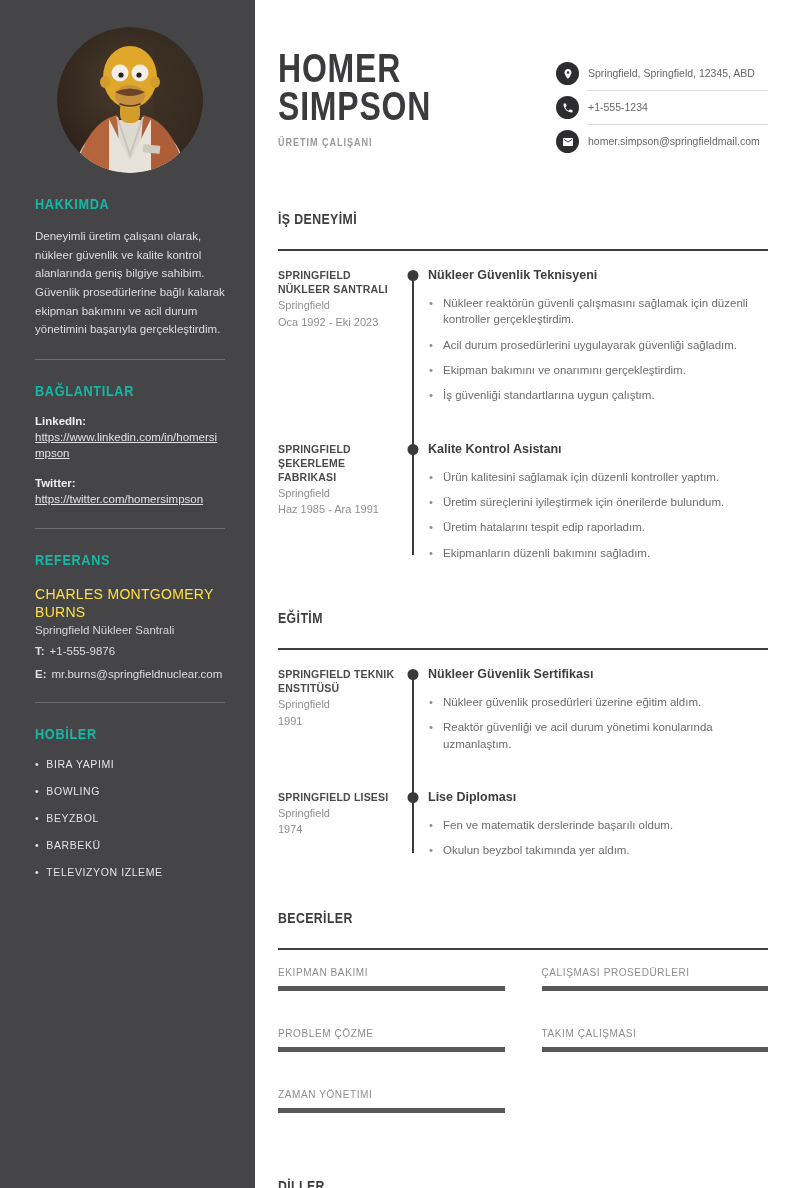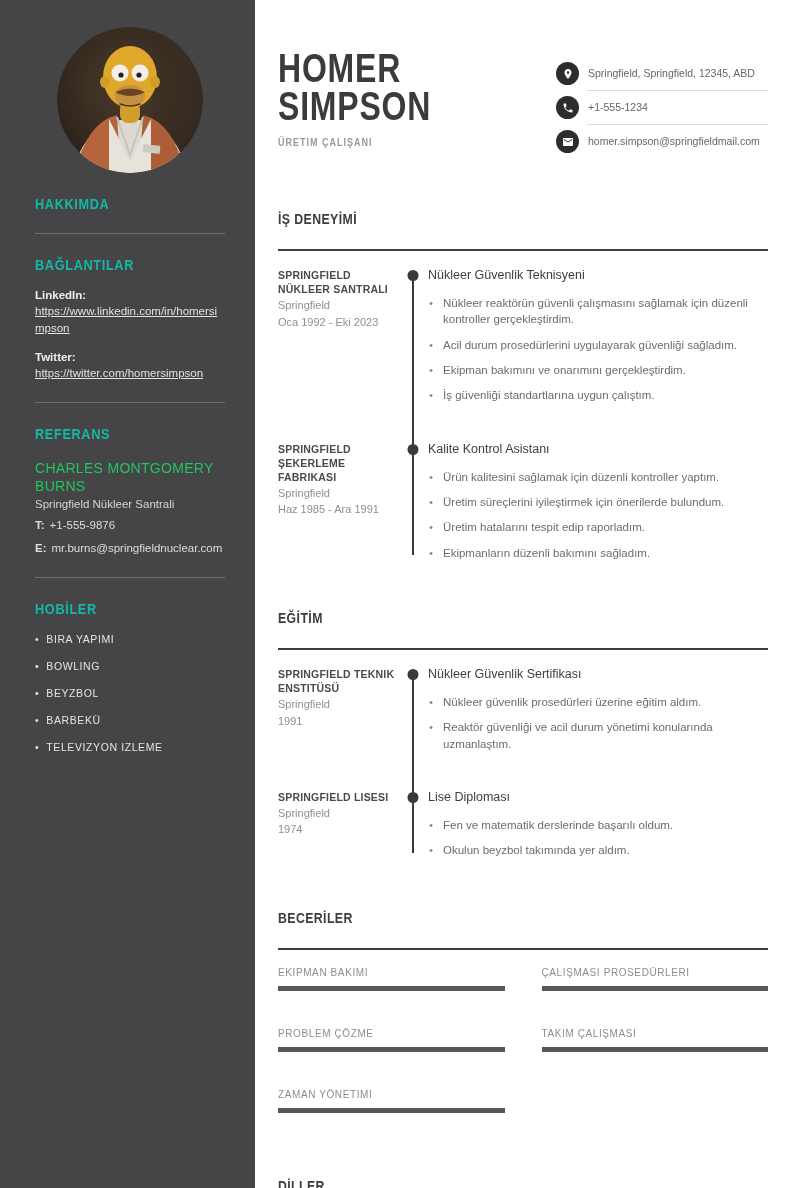--- a/index.html
+++ b/index.html
@@ -11,21 +11,21 @@
   .photo-wrap{width:146px;height:146px;margin:0 auto;border-radius:50%;overflow:hidden;}
   .photo-wrap svg{display:block;}
   .sb-h{margin:0;font-size:15.5px;font-weight:bold;color:#14b8a6;letter-spacing:.8px;}
   .cond{display:inline-block;transform:scaleX(.82);transform-origin:0 50%;white-space:nowrap;}
   .sb-section{margin-top:22px;}
   .sb-text{margin:14px 0 0 0;font-size:11.5px;line-height:1.62;color:#dedede;}
   .sb-div{border:none;border-top:1px solid #6e6e70;margin:20px 0 0 0;}
   .link-item{margin-top:15px;font-size:11.5px;}
   .link-label{font-weight:bold;color:#efefef;margin-bottom:2px;}
   .link-url{color:#e2e2e2;text-decoration:underline;word-break:break-all;line-height:1.45;}
-  .ref-name{margin-top:16px;font-size:14px;color:#22c55e;line-height:1.3;letter-spacing:.3px;}
+  .ref-name{margin-top:16px;font-size:14px;color:#fde047;line-height:1.3;letter-spacing:.3px;}
   .ref-org{margin-top:3px;font-size:11.5px;color:#d6d6d6;}
   .ref-row{display:flex;margin-top:7px;font-size:11.5px;line-height:1.4;}
   .ref-lab{font-weight:bold;margin-right:5px;flex:0 0 auto;}
   .ref-val{word-break:break-all;text-align:center;}
   .hobby-list{list-style:none;margin:8px 0 0 0;padding:0;}
   .hobby-list li{font-size:10.5px;letter-spacing:.6px;margin-top:15px;color:#e4e4e4;}
   .hobby-list li::before{content:"•";margin-right:7px;color:#e4e4e4;}
   
   .main{flex:1;box-sizing:border-box;padding:42px 26px 0 23px;}
   .top{display:flex;justify-content:space-between;align-items:center;}
@@ -43,21 +43,21 @@
          border-bottom:2px solid #3e3e40;padding-bottom:22px;}
   .entries{position:relative;}
   .entries::before{content:"";position:absolute;left:134px;top:7px;bottom:6px;width:2px;background:#3a3a3c;}
   .entry{display:grid;grid-template-columns:120px 30px 1fr;align-items:start;margin-bottom:38px;}
   .entry:last-child{margin-bottom:0;}
   .e-company{font-size:10.5px;font-weight:bold;color:#4a4a4c;line-height:1.35;letter-spacing:.2px;}
   .e-loc,.e-dates{font-size:11px;color:#8f8f8f;margin-top:2px;line-height:1.3;}
   .e-mid{position:relative;height:100%;}
   .dot{position:absolute;top:2px;left:50%;transform:translateX(-50%);width:11px;height:11px;
        border-radius:50%;background:#3a3a3c;}
-  .e-role{margin:0;font-size:12.5px;font-weight:normal;color:#3e3e40;}
+  .e-role{margin:0;font-size:12.5px;font-weight:bold;color:#3e3e40;}
   .e-bullets{list-style:none;margin:13px 0 0 0;padding:0;}
   .e-bullets li{position:relative;padding-left:15px;font-size:11.5px;color:#6c6c6c;
                 line-height:1.42;margin-bottom:9px;}
   .e-bullets li:last-child{margin-bottom:0;}
   .e-bullets li::before{content:"•";position:absolute;left:1px;top:0;color:#8a8a8a;}
   .grid2{display:grid;grid-template-columns:1fr 1fr;column-gap:50px;row-gap:15px;gap:37px;}
   .meter-name{font-size:10px;color:#8d8d8d;letter-spacing:.6px;}
   .bar{height:5px;background:#ebebeb;margin-top:8px;}
   .fill{display:block;height:5px;background:#58585b;}
   .sec-skills{margin-top:50px;}
@@ -108,20 +108,21 @@
 
           <ellipse cx="73" cy="69" rx="15" ry="11" fill="#c6913f"></ellipse>
           <path d="M58,65 Q73,58 88,65 Q73,73 58,65 Z" fill="#6b4423"></path>
           <path d="M63,77 Q73,81 83,77" fill="none" stroke="#57371c" stroke-width="1.6" stroke-linecap="round"></path>
         </g>
       </svg>
     </div>
 
     <section class="sb-section">
       <h2 class="sb-h"><span class="cond">HAKKIMDA</span></h2>
+      <p class="sb-text">Deneyimli üretim çalışanı olarak, nükleer güvenlik ve kalite kontrol alanlarında geniş bilgiye sahibim. Güvenlik prosedürlerine bağlı kalarak ekipman bakımını ve acil durum yönetimini başarıyla gerçekleştirdim.</p>
     </section>
 
     <hr class="sb-div">
 
     <section class="sb-section">
       <h2 class="sb-h"><span class="cond">BAĞLANTILAR</span></h2>
       <div class="link-item">
         <div class="link-label">LinkedIn:</div>
         <a class="link-url">https://www.linkedin.com/in/homersimpson</a>
       </div>

